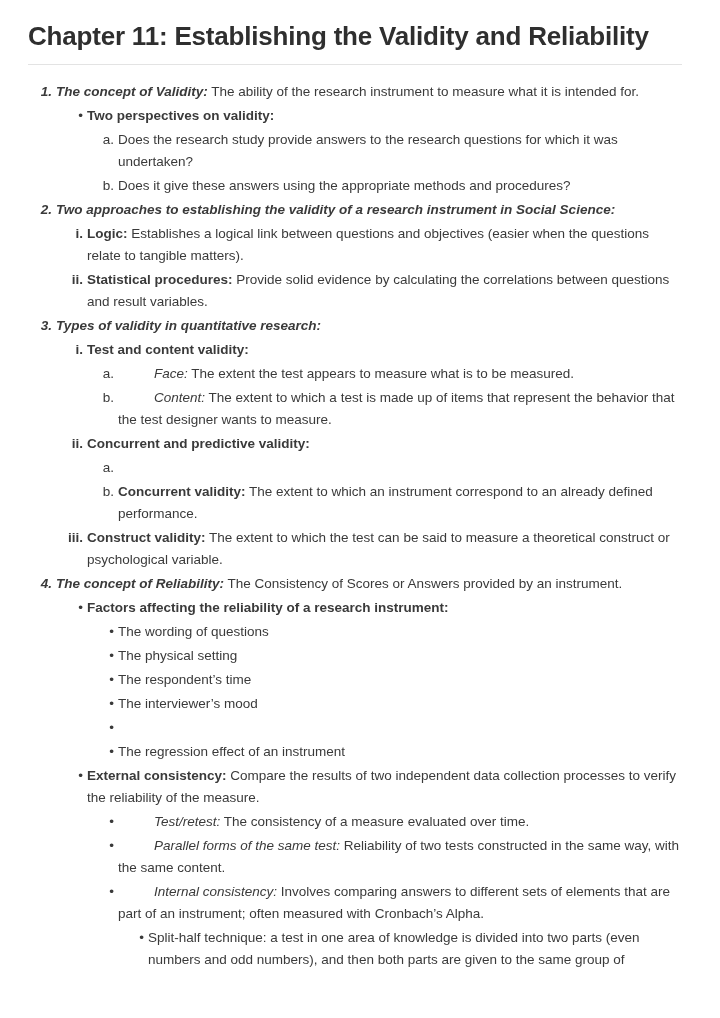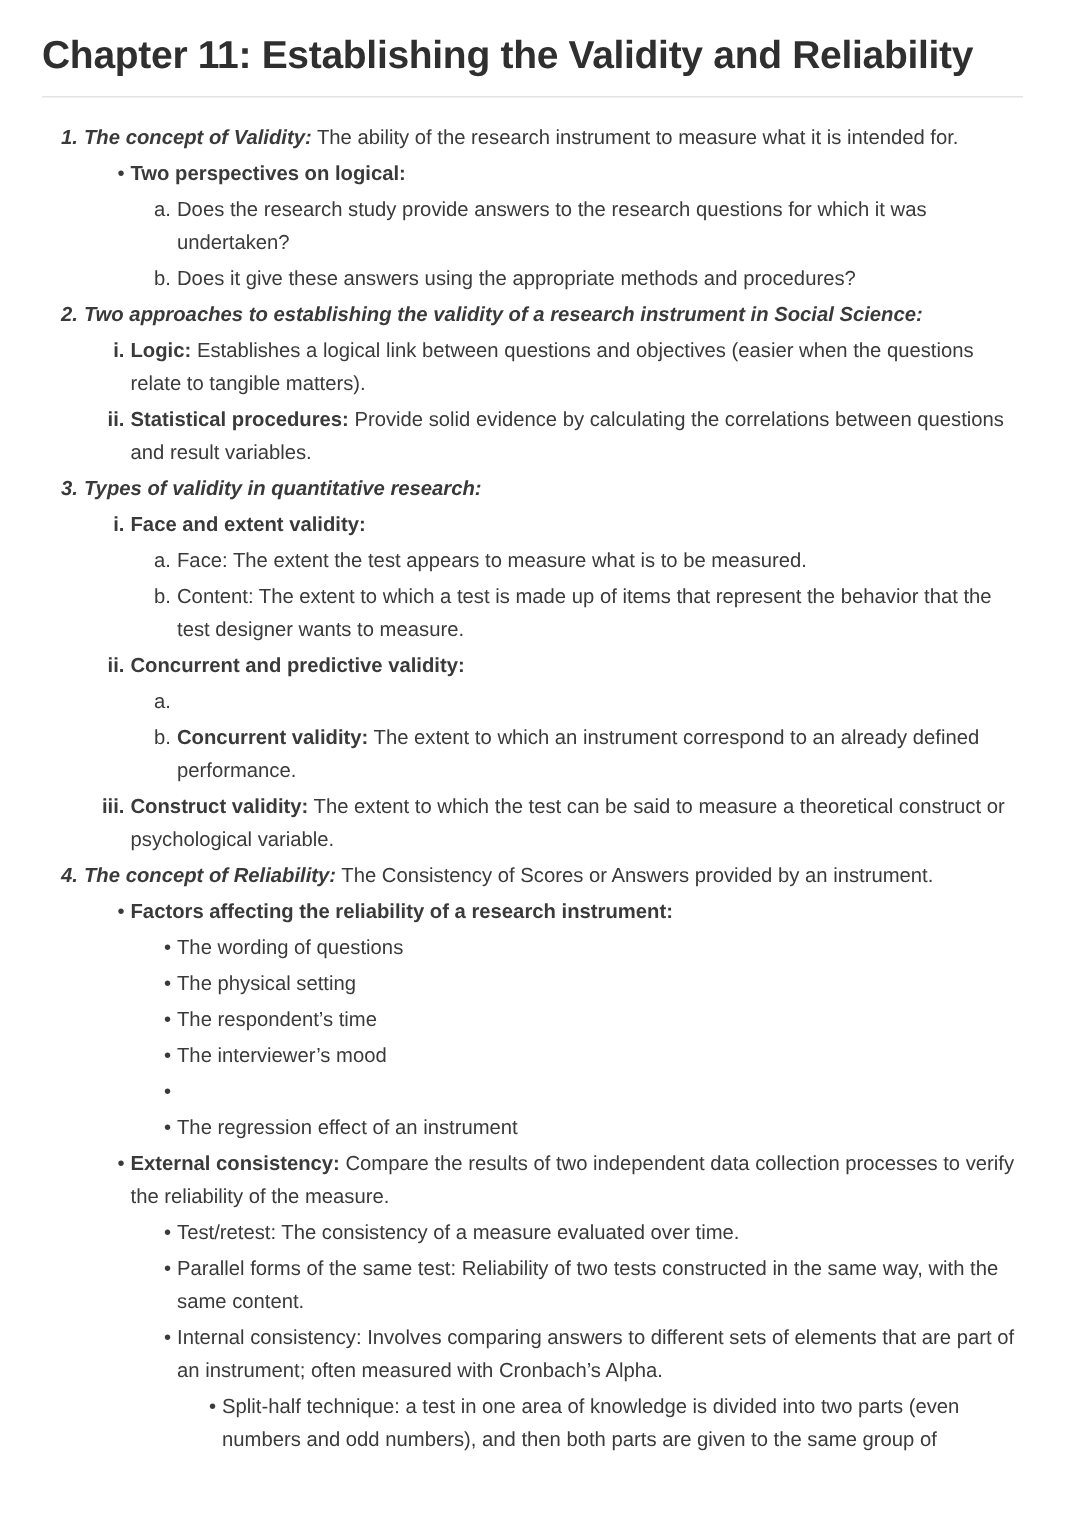--- a/index.html
+++ b/index.html
@@ -56,39 +56,39 @@
     min-width:0;
   }
   
   .d0{padding-left:8px;}
   .d1{padding-left:39px;}
   .d2{padding-left:70px;}
   .d3{padding-left:100px;}
   
   .s-bi{font-weight:700;font-style:italic;}
   .s-b{font-weight:700;}
-  .s-i{}
+  .s-i{font-style:italic;margin-left:36px;}
   .s-r{font-weight:400;font-style:normal;text-align:right;}
 </style>
 </head>
 <body>
 
 <div class="page">
   <h1>
     <span>Chapter 11: Establishing the Validity and Reliability</span>
   </h1>
   <hr class="title-divider">
   <div class="outline" id="outline">
       <div class="item d0">
         <span class="marker s-bi">1.</span>
         <div class="content"><span class="s-bi">The concept of Validity:</span><span class="s-r"> The ability of the research instrument to measure what it is intended for.</span></div>
       </div>
       <div class="item d1">
         <span class="marker s-r">•</span>
-        <div class="content"><span class="s-b">Two perspectives on logical:</span></div>
+        <div class="content"><span class="s-b">Two perspectives on validity:</span></div>
       </div>
       <div class="item d2">
         <span class="marker s-r">a.</span>
         <div class="content"><span class="s-r">Does the research study provide answers to the research questions for which it was undertaken?</span></div>
       </div>
       <div class="item d2">
         <span class="marker s-r">b.</span>
         <div class="content"><span class="s-r">Does it give these answers using the appropriate methods and procedures?</span></div>
       </div>
       <div class="item d0">
@@ -102,21 +102,21 @@
       <div class="item d1">
         <span class="marker s-b">ii.</span>
         <div class="content"><span class="s-b">Statistical procedures:</span><span class="s-r"> Provide solid evidence by calculating the correlations between questions and result variables.</span></div>
       </div>
       <div class="item d0">
         <span class="marker s-bi">3.</span>
         <div class="content"><span class="s-bi">Types of validity in quantitative research:</span></div>
       </div>
       <div class="item d1">
         <span class="marker s-b">i.</span>
-        <div class="content"><span class="s-b">Face and extent validity:</span></div>
+        <div class="content"><span class="s-b">Test and content validity:</span></div>
       </div>
       <div class="item d2">
         <span class="marker s-r">a.</span>
         <div class="content"><span class="s-i">Face:</span><span class="s-r"> The extent the test appears to measure what is to be measured.</span></div>
       </div>
       <div class="item d2">
         <span class="marker s-r">b.</span>
         <div class="content"><span class="s-i">Content:</span><span class="s-r"> The extent to which a test is made up of items that represent the behavior that the test designer wants to measure.</span></div>
       </div>
       <div class="item d1">

